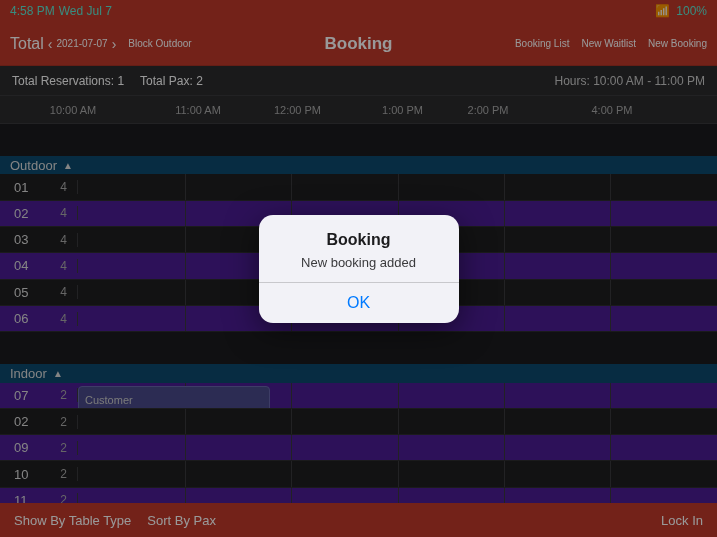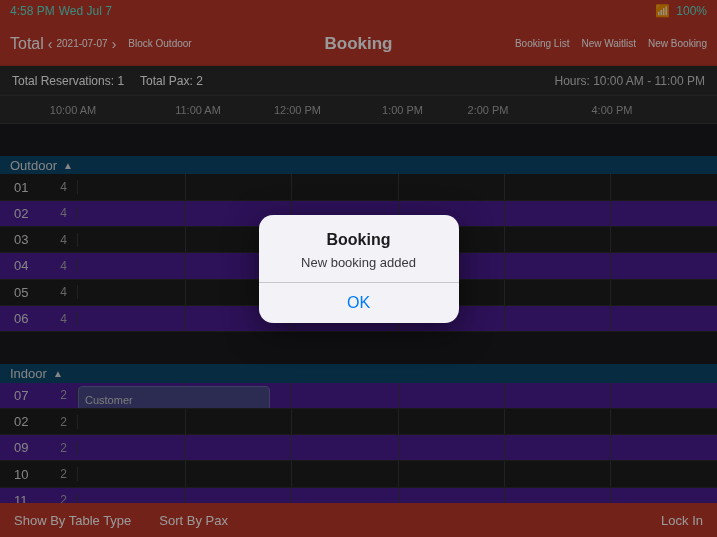--- a/index.html
+++ b/index.html
@@ -147,21 +147,21 @@
       left: 0;
       width: 717px;
       height: 34px;
       background: #c0392b;
       display: flex;
       align-items: center;
       padding: 0 14px;
       color: white;
       font-size: 13px;
     }
-    #bottom-bar .bottom-left { display: flex; gap: 28px; flex: 1; }
+    #bottom-bar .bottom-left { display: flex; gap: 16px; flex: 1; }
     #bottom-bar .bottom-right { }
     .bottom-btn { color: white; font-size: 13px; cursor: pointer; }
 
     
     #modal-overlay {
       position: absolute;
       top: 0; left: 0; right: 0; bottom: 0;
       background: rgba(0,0,0,0.4);
       display: flex;
       align-items: center;

